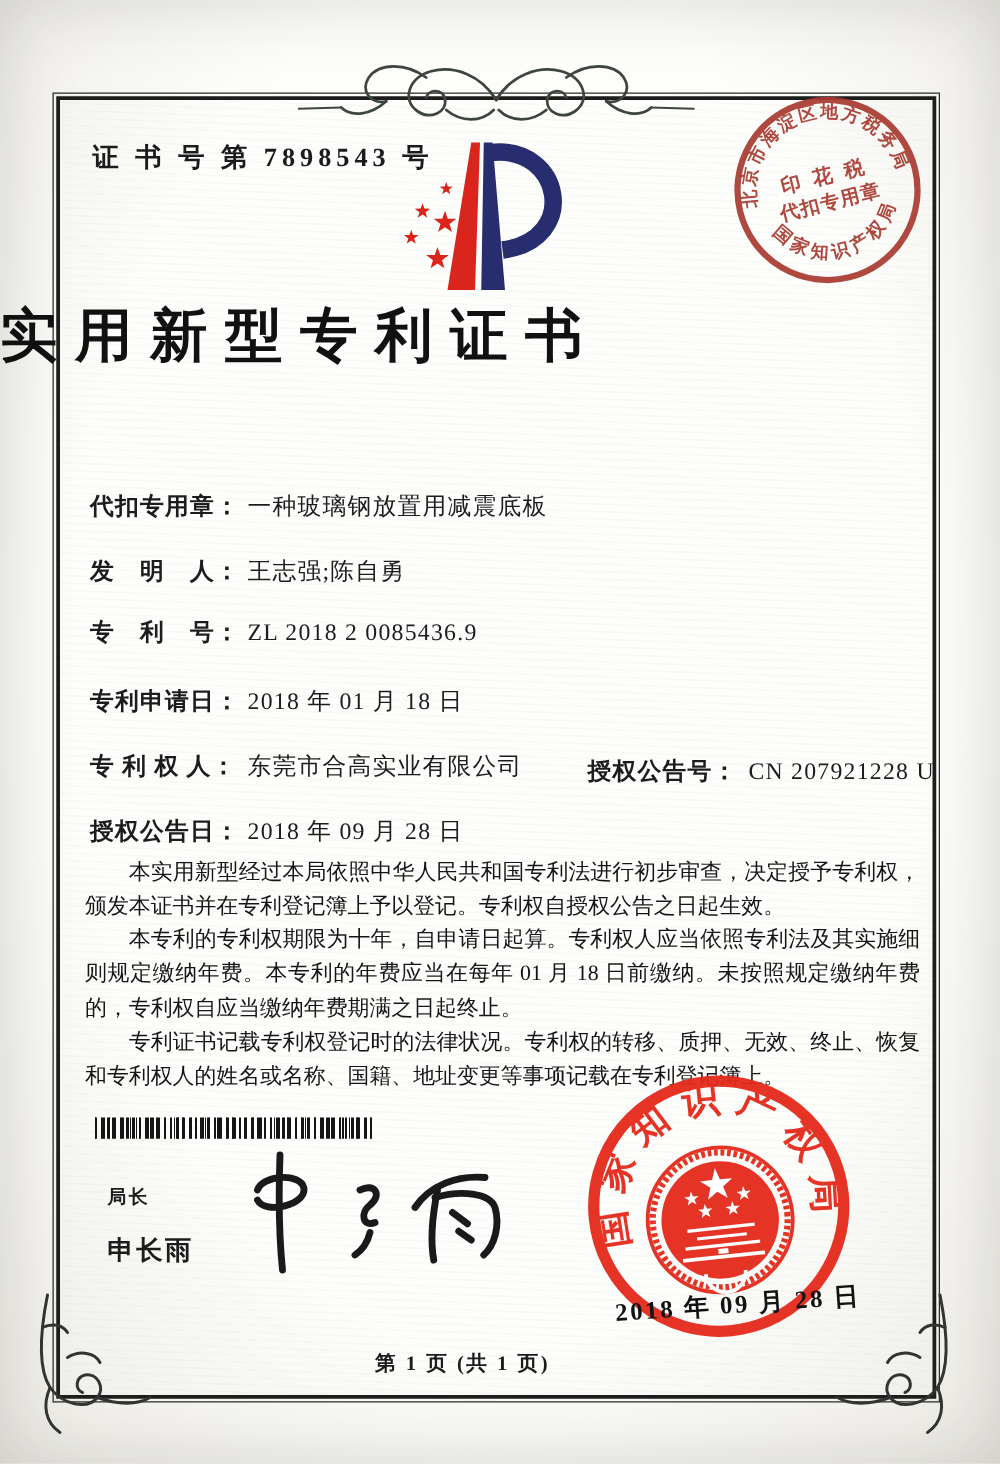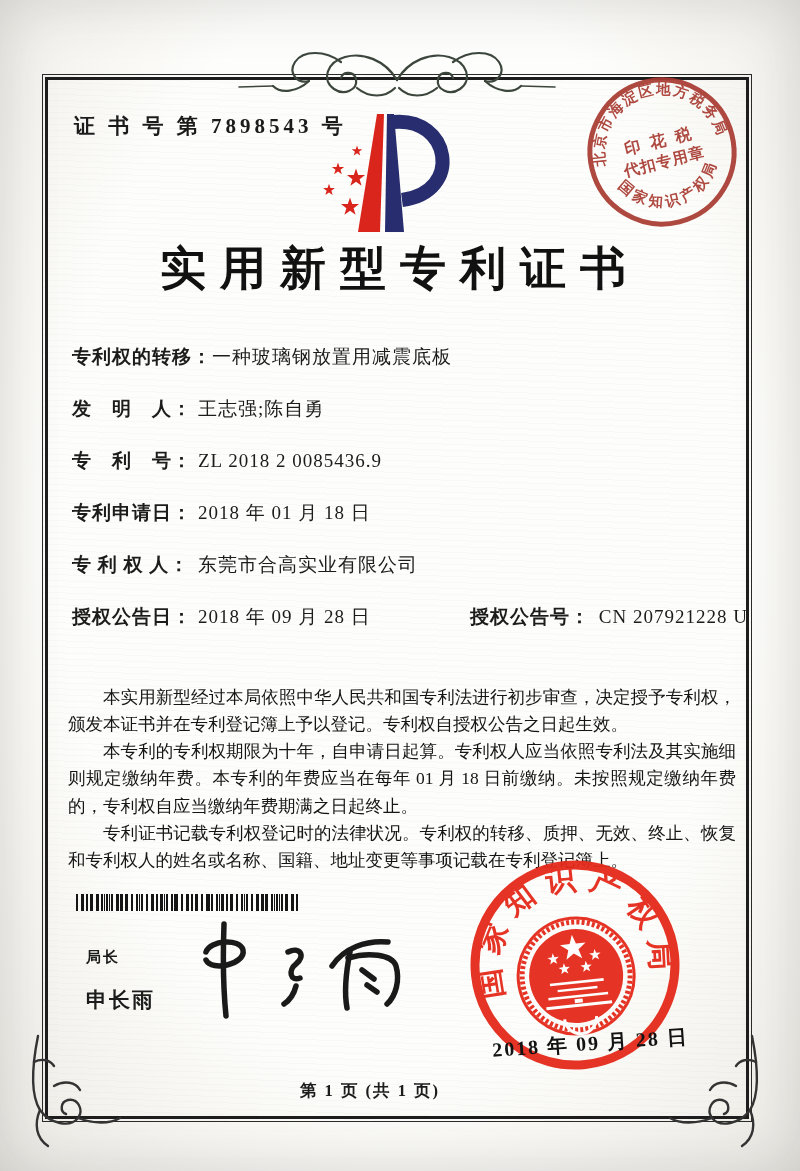--- a/index.html
+++ b/index.html
@@ -29,29 +29,29 @@
     content:""; position:absolute; inset:2px;
     border:3px solid #1d1d1d;
   }
 
   .cert-no {
     left:74px; top:112px; font-size:21px; letter-spacing:4px; font-weight:600;
     color:#1b1b1b;
   }
 
   .title {
-    left:0; right:0; top:238px; text-align:center;
+    left:0; right:0; top:238px; 
     font-size:46px; font-weight:700; letter-spacing:14px;
     color:#111; font-family:"Liberation Serif","DejaVu Serif",serif;
   }
 
   .fields { left:72px; top:344px; width:680px; font-size:19px; }
   .frow { position:relative; display:flex; align-items:baseline; margin-bottom:30px; height:22px; white-space:nowrap; }
   .frow .lbl { display:inline-block; min-width:126px; font-weight:600; letter-spacing:1px; }
-  .frow .val { letter-spacing:1px; }
+  .frow .val { letter-spacing:1px;margin-top:48px; }
   .grant-no-group { position:absolute; left:398px; top:0; white-space:nowrap; }
   .grant-no-group .lbl { min-width:0; margin-right:4px; }
 
   .body-text {
     left:68px; top:684px; width:668px;
     font-size:17.5px; line-height:1.55; text-align:justify;
     font-weight:500; color:#151515;
   }
   .body-text p { text-indent:2em; margin:0; }
 
@@ -161,21 +161,21 @@
     <use href="#star" transform="translate(40,59) scale(0.65)" fill="#d9251c"></use>
     <use href="#star" transform="translate(58,68) scale(0.95)" fill="#d9251c"></use>
     <use href="#star" transform="translate(31,80) scale(0.62)" fill="#d9251c"></use>
     <use href="#star" transform="translate(52,97) scale(0.95)" fill="#d9251c"></use>
   </svg>
 
   <h1 class="abs title">实用新型专利证书</h1>
 
   <div class="abs fields">
     <div class="frow">
-      <span class="lbl">专利权的转移：</span>
+      <span class="lbl">代扣专用章：</span>
       <span class="val">一种玻璃钢放置用减震底板</span>
     </div>
     <div class="frow">
       <span class="lbl">发　明　人：</span>
       <span class="val">王志强;陈自勇</span>
     </div>
     <div class="frow">
       <span class="lbl">专　利　号：</span>
       <span class="val">ZL 2018 2 0085436.9</span>
     </div>

